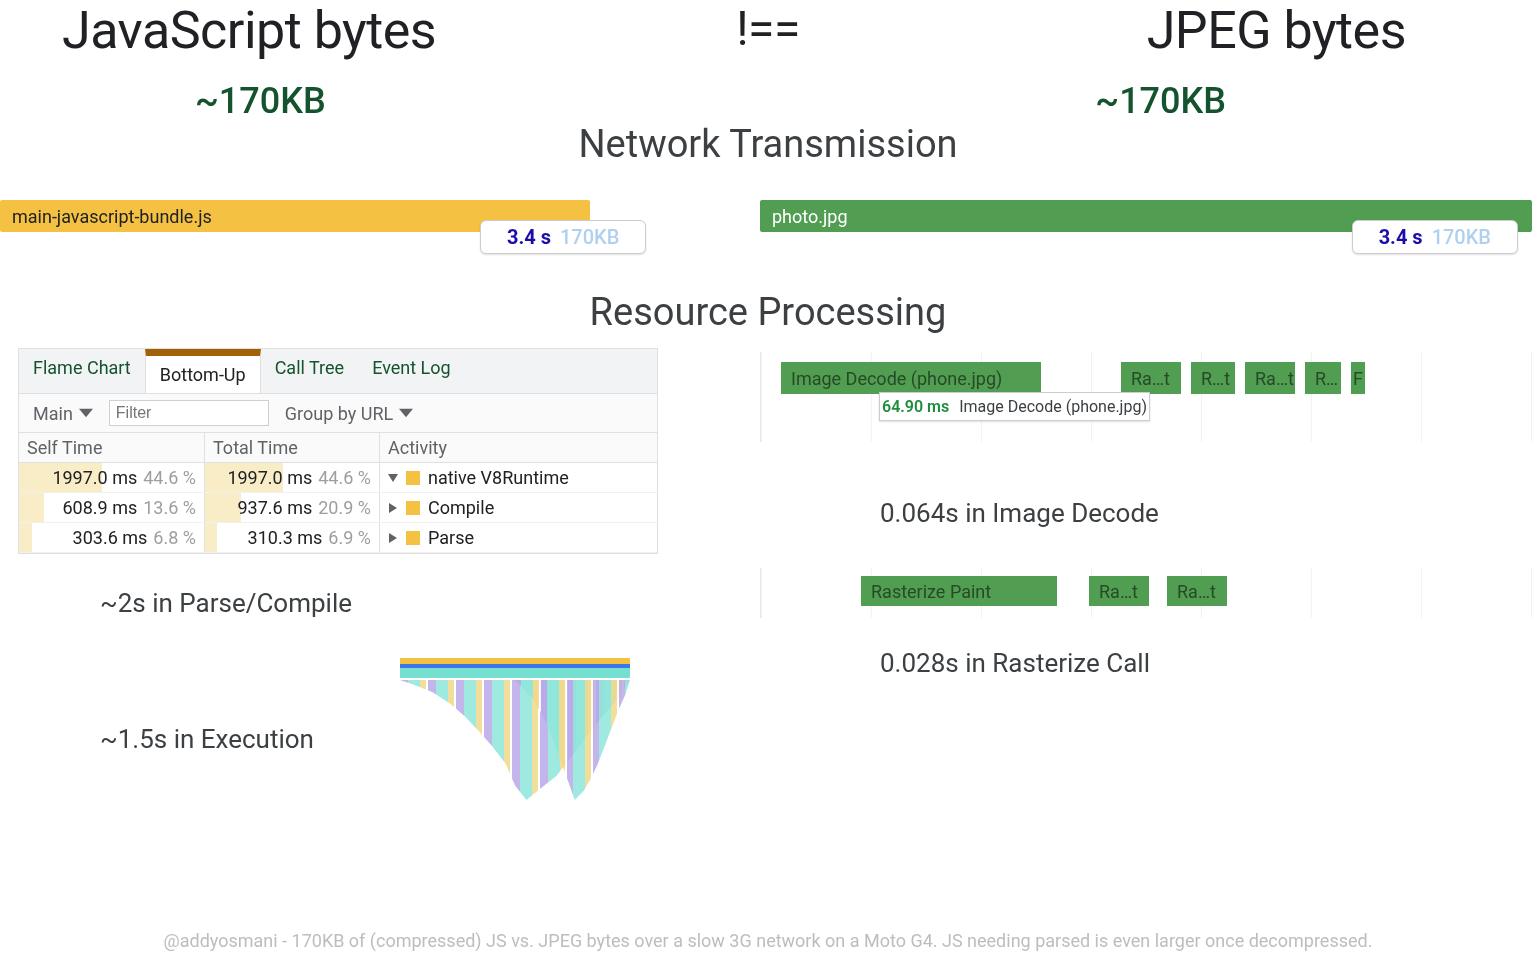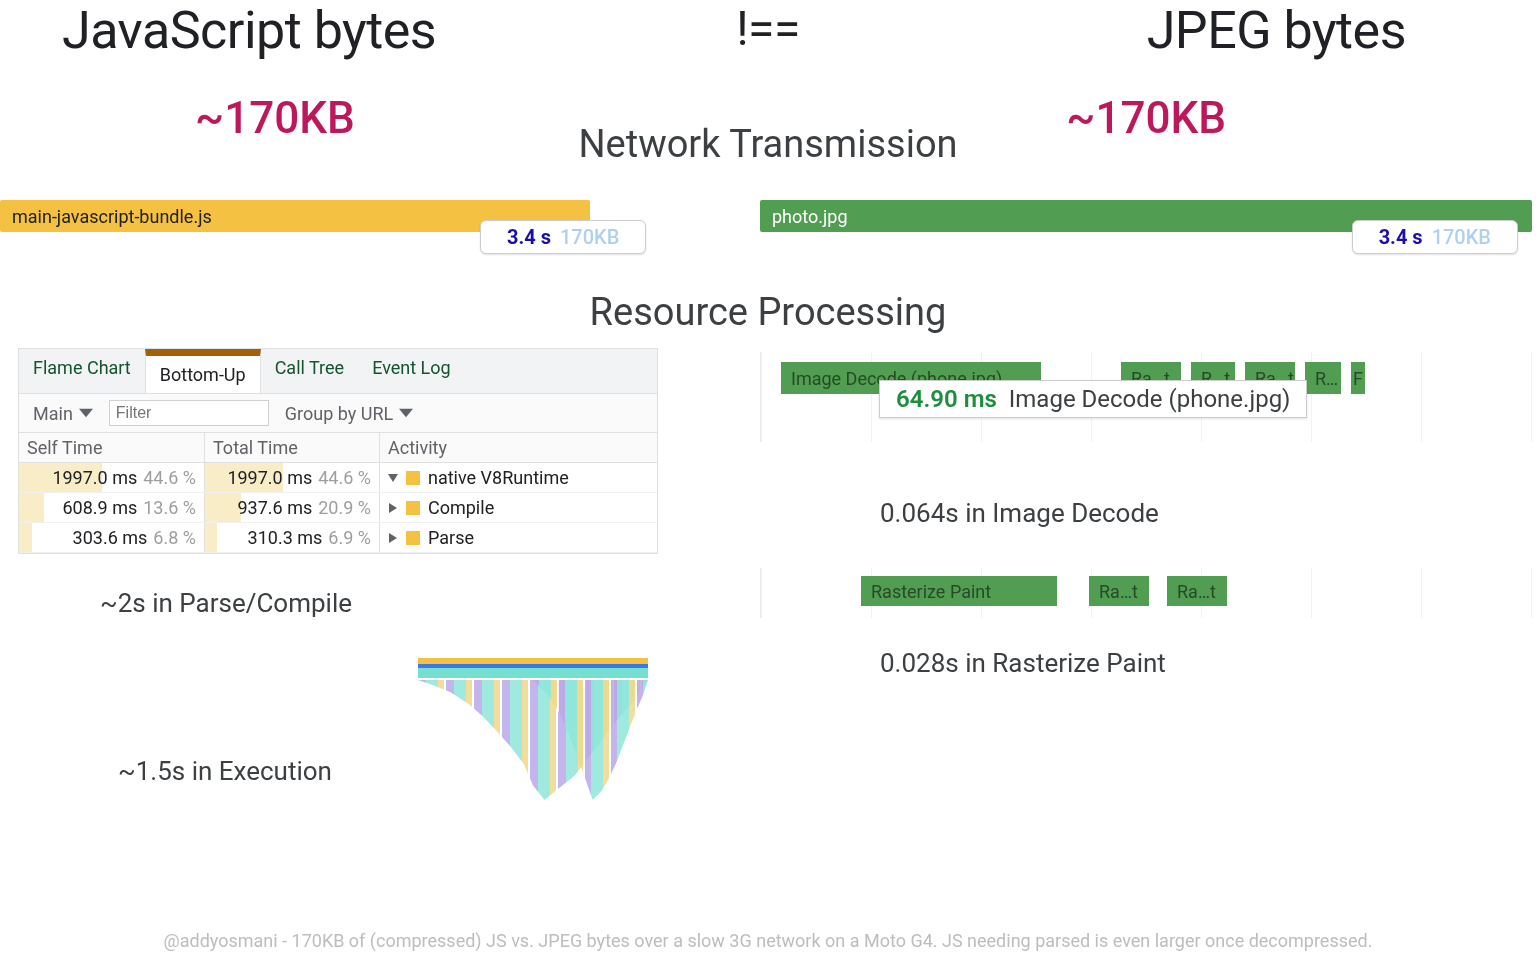--- a/index.html
+++ b/index.html
@@ -17,22 +17,22 @@
   .head-left, .head-mid, .head-right {
     position: absolute; top: 0;
     font-size: 52px; font-weight: 400; letter-spacing: -0.5px;
   }
   .head-left  { left: 62px; }
   .head-mid   { left: 50%; transform: translateX(-50%); font-size: 48px; font-weight: 400; }
   .head-right { right: 130px; }
 
   .size-row { position: relative; height: 50px; margin-top: 10px; }
   .size-l, .size-r {
-    position: absolute; top: 12px;
-    font-size: 44px; font-weight: 500; color: #be185d;
+    position: absolute; top: 0;
+    font-size: 36px; font-weight: 500; color: #14532d;
   }
   .size-l { left: 195px; }
   .size-r { right: 310px; }
 
   .section-title {
     text-align: center;
     font-size: 38px; font-weight: 400;
     color: #3c4043;
   }
   .sec-net  { margin-top: -8px; }
@@ -93,21 +93,21 @@
   .val { position:relative; z-index:1; }
   .pct { color:#9e9e9e; margin-left:6px; }
   .tri { width:0;height:0;border-left:5px solid transparent;border-right:5px solid transparent;border-top:8px solid #5f6368; display:inline-block;}
   .tri.right{ transform: rotate(-90deg); }
   .sq { width:14px;height:14px;background:#f5c142;display:inline-block;}
 
   .js-metric {
     font-size: 26px; color: #3c4043;
     margin-left: 100px; margin-top: 34px;
   }
-  .flame-row { display:flex; align-items:center; margin-top:40px;padding-left:18px; }
+  .flame-row { display:flex; align-items:flex-start; margin-top:40px; }
   .flame-label { font-size:26px; color:#3c4043; margin-left:100px; width:300px; margin-top:66px; }
   .flame {
     width: 230px; height: 160px; position:relative; overflow:hidden;
     background:
       linear-gradient(#f5c142 0 6px, transparent 6px) 0 0/100% 100% no-repeat,
       linear-gradient(#3b78e7 0 4px, transparent 4px) 0 6px/100% 100% no-repeat,
       linear-gradient(#75e0d2 0 10px, transparent 10px) 0 10px/100% 100% no-repeat;
   }
   .flame::before, .flame::after {
     content:""; position:absolute; left:0; right:0;
@@ -135,22 +135,22 @@
   .tl .grid {
     position:absolute; inset:0;
     background: repeating-linear-gradient(90deg,#f2f2f2 0 1px,transparent 1px 110px);
   }
   .seg {
     position:absolute; top:10px; height:32px; background:#519e52;
     color:#264a26; font-size:18px; display:flex; align-items:center;
     padding:0 10px; overflow:hidden; white-space:nowrap;
   }
   .tip {
-    position:absolute; top:28px; left:118px;
-    background:#fff; border:1px solid #ccc; padding:4px 16px; font-size:24px;
+    position:absolute; top:40px; left:118px;
+    background:#fff; border:1px solid #ccc; padding:4px 2px; font-size:16px;
     box-shadow:0 1px 2px rgba(0,0,0,.12);
   }
   .tip .ms{ color:#1e8e3e; font-weight:600; }
   .img-metric {
     font-size:26px; color:#3c4043; margin-left:120px; margin-top:56px;
   }
   .tl2 { position:relative; height:50px; margin-top:40px;
     border-left:1px solid #e8e8e8;
     background: repeating-linear-gradient(90deg,#f2f2f2 0 1px,transparent 1px 110px);
   }
@@ -284,17 +284,17 @@
     </div>
 
     <div class="img-metric">0.064s in Image Decode</div>
 
     <div class="tl2">
       <div class="seg2" style="left:100px;width:196px">Rasterize Paint</div>
       <div class="seg2" style="left:328px;width:60px">Ra…t</div>
       <div class="seg2" style="left:406px;width:60px">Ra…t</div>
     </div>
 
-    <div class="img-metric" style="margin-top:30px">0.028s in Rasterize Paint</div>
+    <div class="img-metric" style="margin-top:30px">0.028s in Rasterize Call</div>
   </div>
 </div>
 
 <div class="footer">@addyosmani - 170KB of (compressed) JS vs. JPEG bytes over a slow 3G network on a Moto G4. JS needing parsed is even larger once decompressed.</div>
 
 </body></html>

